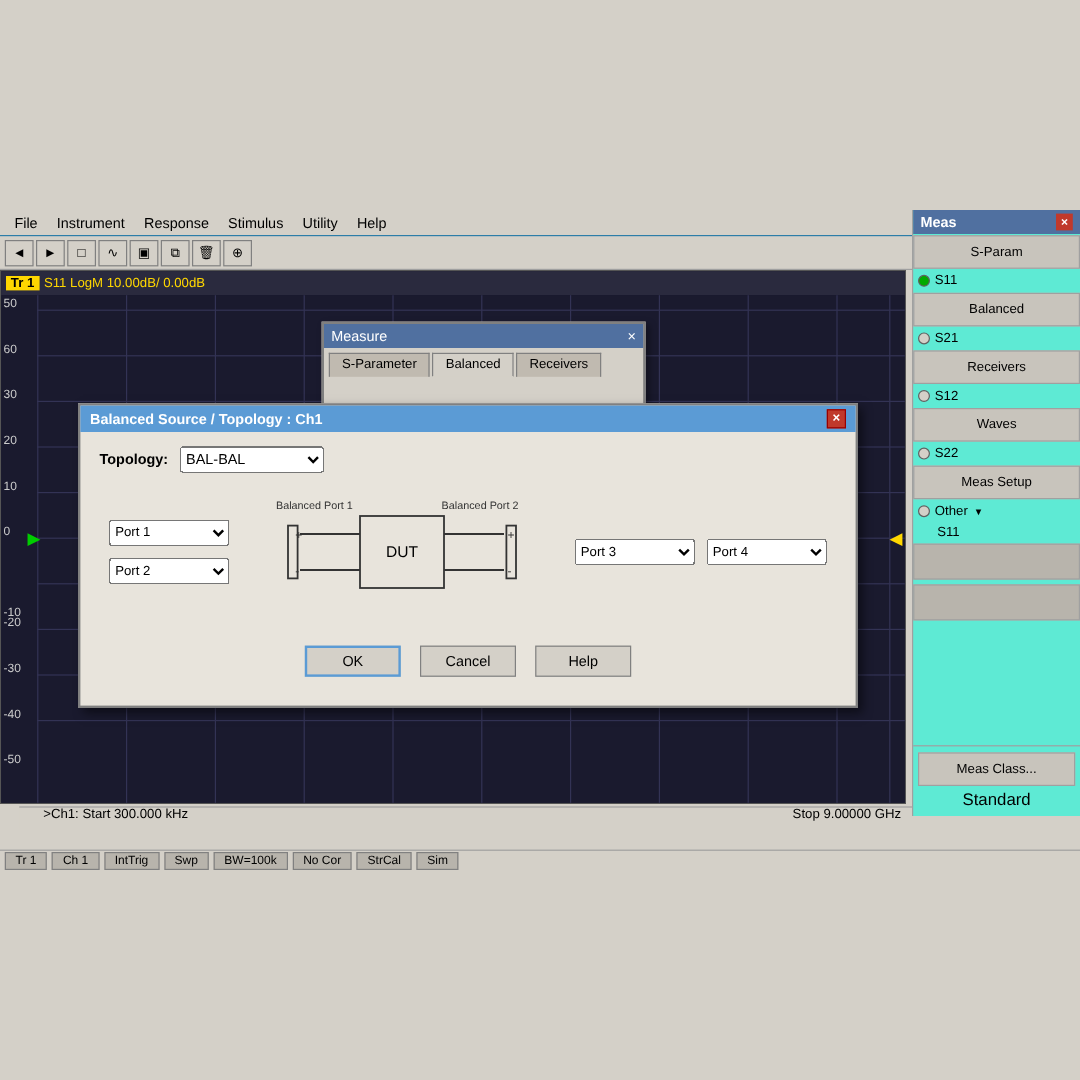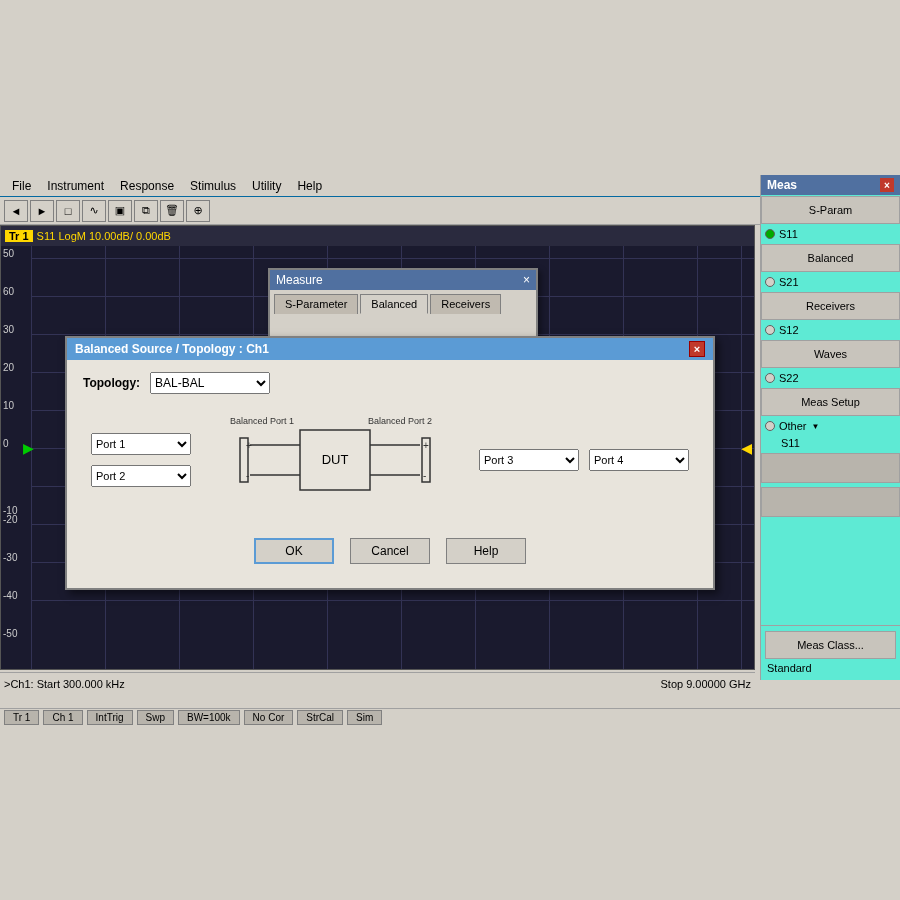--- a/index.html
+++ b/index.html
@@ -128,27 +128,27 @@
       top: 0;
       bottom: 0;
       width: 1px;
       background: #333355;
     }
 
     
     #status-bar {
       position: absolute;
       bottom: 210px;
-      left: 0;
+      left: 16px;
       width: 755px;
       height: 18px;
       background: #d4d0c8;
       display: flex;
-      align-items: flex-end;
-      padding: 0 4px;
+      align-items: flex-start;
+      padding: 0 20px;
       font-size: 11px;
       border-top: 1px solid #a0a0a0;
     }
 
     
     #tab-bar {
       position: absolute;
       bottom: 175px;
       left: 0;
       width: 900px;
@@ -565,21 +565,21 @@
     </div>
     <div style="padding: 1px 20px;">
       <span style="font-size:11px;">S11</span>
     </div>
 
     <div style="background:#b8b4ac; height: 30px; margin: 2px 0; border: 1px solid #a0a0a0;"></div>
     <div style="background:#b8b4ac; height: 30px; margin: 2px 0; border: 1px solid #a0a0a0;"></div>
 
     <div id="meas-class-section">
       <div class="panel-btn">Meas Class...</div>
-      <div style="text-align:left; font-size:11px; padding: 2px;">Standard</div>
+      <div style="text-align:center; font-size:14px; padding: 2px;">Standard</div>
     </div>
   </div>
 
   <div id="measure-dialog">
     <div id="measure-dialog-title">
       <span>Measure</span>
       <span id="measure-close">×</span>
     </div>
     <div class="measure-tabs">
       <div class="measure-tab">S-Parameter</div>

